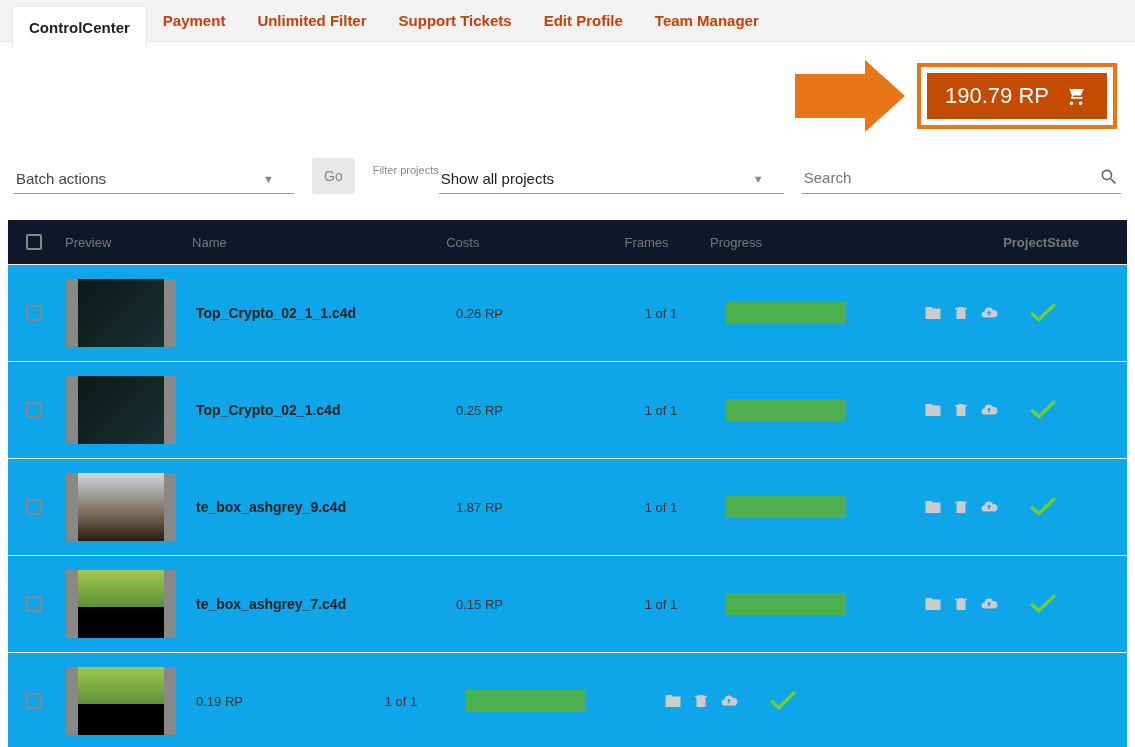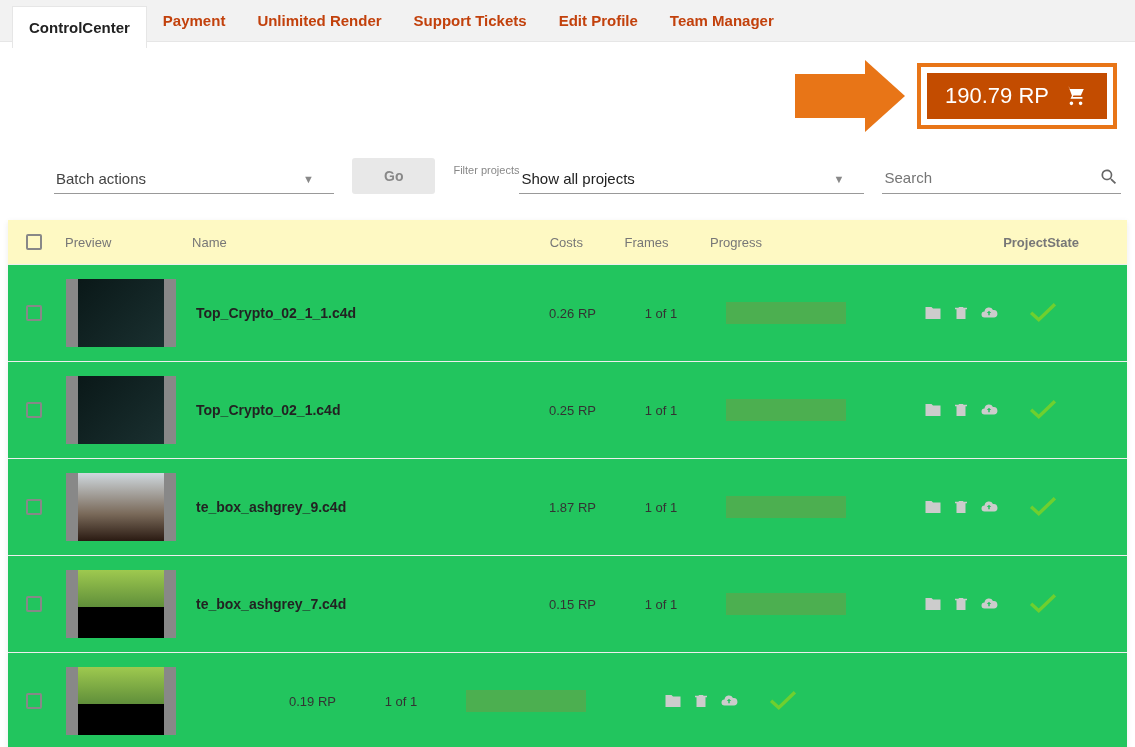--- a/index.html
+++ b/index.html
@@ -14,59 +14,59 @@
 .arrow-body { width: 70px; height: 44px; background: #e87517; }
 .arrow-head { width: 0; height: 0; border-top: 36px solid transparent; border-bottom: 36px solid transparent; border-left: 40px solid #e87517; }
 .rp-box { border: 4px solid #e87517; padding: 6px; }
 .rp-inner { background: #c34c00; color: #fff; font-size: 22px; font-weight: 500; padding: 10px 18px; display: flex; align-items: center; gap: 14px; }
 .cart-icon { width: 26px; height: 22px; }
 
 .filters { display: flex; align-items: flex-end; gap: 18px; padding: 18px 14px 26px 14px; }
 .sel-wrap { display: flex; flex-direction: row; }
 .sel-label { font-size: 11px; color: #888; margin-bottom: 2px; }
 .sel { border: none; border-bottom: 1px solid #999; background: transparent; font-size: 15px; padding: 6px 20px 6px 2px; color: #444; position: relative; display: flex; justify-content: space-between; align-items: center; cursor: pointer; }
-.sel.batch { width: 280px; margin-left: 40px; }
+.sel.batch { width: 280px; }
 .sel.filter { width: 345px; color: #222; }
-.goBtn { background: #e8e8e8; color: #888; border: none; padding: 10px 32px; font-size: 14px; border-radius: 3px; cursor: pointer; font-weight: bold; }
+.goBtn { background: #e8e8e8; color: #888; border: none; padding: 10px 12px; font-size: 14px; border-radius: 3px; cursor: pointer; }
 .search-wrap { flex: 1; display: flex; align-items: center; border-bottom: 1px solid #999; padding: 4px 2px 6px 2px; }
 .search-input { border: none; outline: none; flex: 1; font-size: 15px; color: #444; background: transparent; }
 .search-icon { color: #666; }
 .caret { color: #888; font-size: 11px; margin-left: auto; }
 
 .table { margin: 0 8px; box-shadow: 0 2px 6px rgba(0,0,0,0.08); }
-.thead { display: flex; align-items: center; padding: 14px 18px; color: #777; font-size: 13px; border-bottom: 1px solid #eee; background: #fef9c3; }
+.thead { display: flex; align-items: center; padding: 14px 18px; color: #777; font-size: 13px; border-bottom: 1px solid #eee; background: #0f172a; }
 .col-chk { width: 40px; }
 .col-prev { width: 130px; }
 .col-name { width: 260px; }
-.col-cost { width: 140px; text-align: right; }
+.col-cost { width: 140px; text-align: left; }
 .col-fr { width: 130px; text-align: center; }
 .col-prog { width: 170px; }
 .col-act { width: 130px; text-align: center; }
 .col-state { flex: 1; text-align: left; padding-right: 30px; font-weight: bold; }
 
-.row { display: flex; align-items: center; padding: 14px 18px; border-bottom: 1px solid #eee; background: #22c55e; }
+.row { display: flex; align-items: center; padding: 14px 18px; border-bottom: 1px solid #eee; background: #0ea5e9; }
 .chk { width: 16px; height: 16px; border: 2px solid #888; border-radius: 2px; cursor: pointer; }
 .thumb { width: 110px; height: 68px; background: #444; position: relative; overflow: hidden; border-left: 12px solid #888; border-right: 12px solid #888; }
 .thumb.dark { background: linear-gradient(135deg, #0a1818 0%, #1a3030 100%); }
 .thumb.room { background: linear-gradient(180deg, #cfd8de 0%, #7a6a5a 60%, #2a1a12 100%); }
 .thumb.green { background: linear-gradient(180deg, #9ec94f 0%, #5f8e3a 55%, #000 55%, #000 100%); }
 .pname { font-weight: 700; font-size: 14px; color: #222; }
 .cost, .frames { font-size: 13px; color: #333; }
 .bar { width: 120px; height: 22px; background: #4caf50; }
 .actions { display: flex; gap: 10px; justify-content: center; color: #ccc; }
 .aicon { width: 18px; height: 18px; fill: #ccc; cursor: pointer; }
 .check { width: 34px; height: 26px; stroke: #6fcf2f; stroke-width: 4; fill: none; margin-left: auto; }
 </style>
 </head>
 <body>
 
 <div class="tabbar" id="tabbar">
     <div class="tab active">ControlCenter</div>
     <div class="tab">Payment</div>
-    <div class="tab">Unlimited Render</div>
+    <div class="tab">Unlimited Filter</div>
     <div class="tab">Support Tickets</div>
     <div class="tab">Edit Profile</div>
     <div class="tab">Team Manager</div>
   </div>
 
 <div class="topright">
   <div class="arrow-wrap">
     <div class="arrow-body"></div>
       <div class="arrow-head"></div>
   </div>

